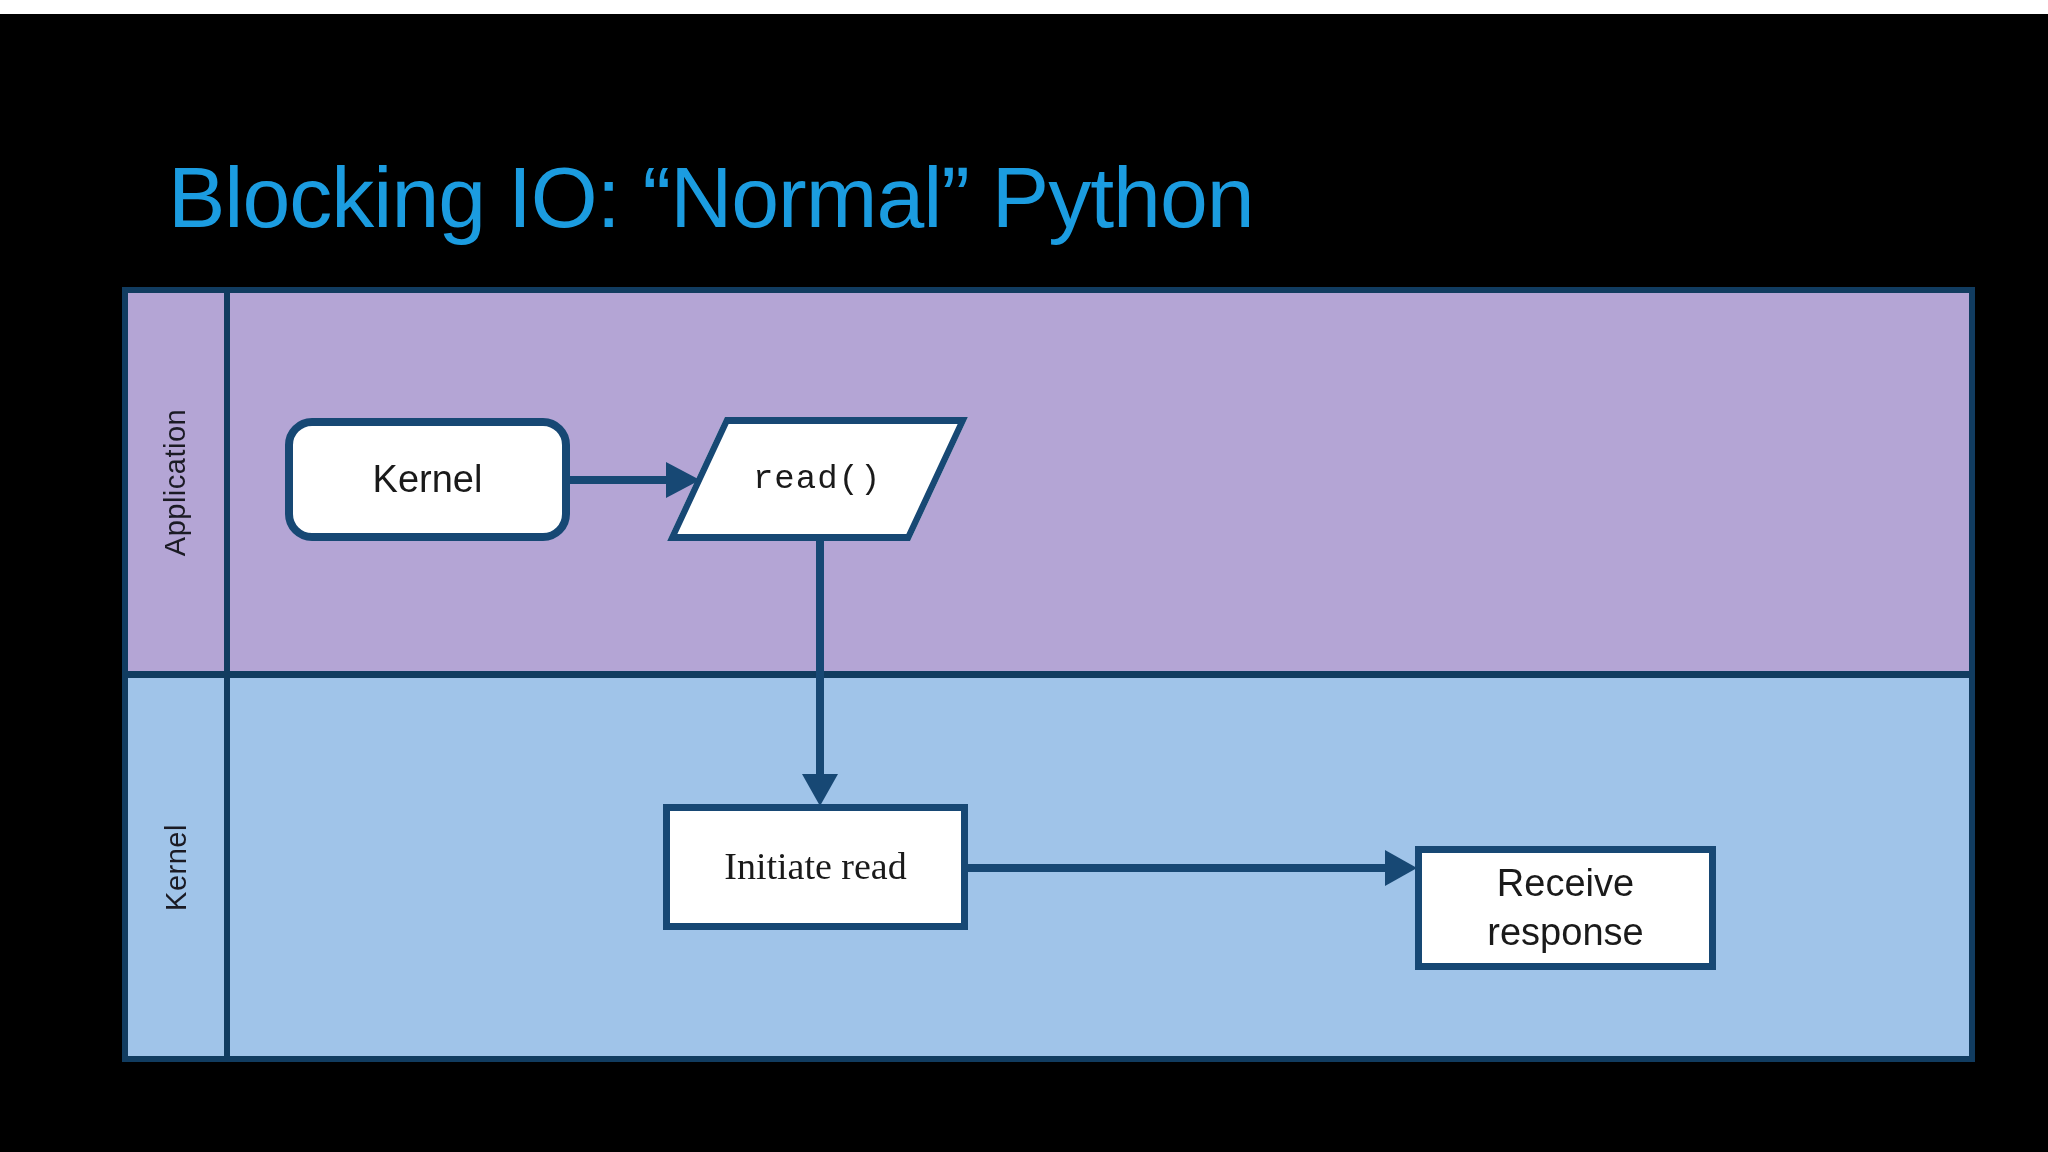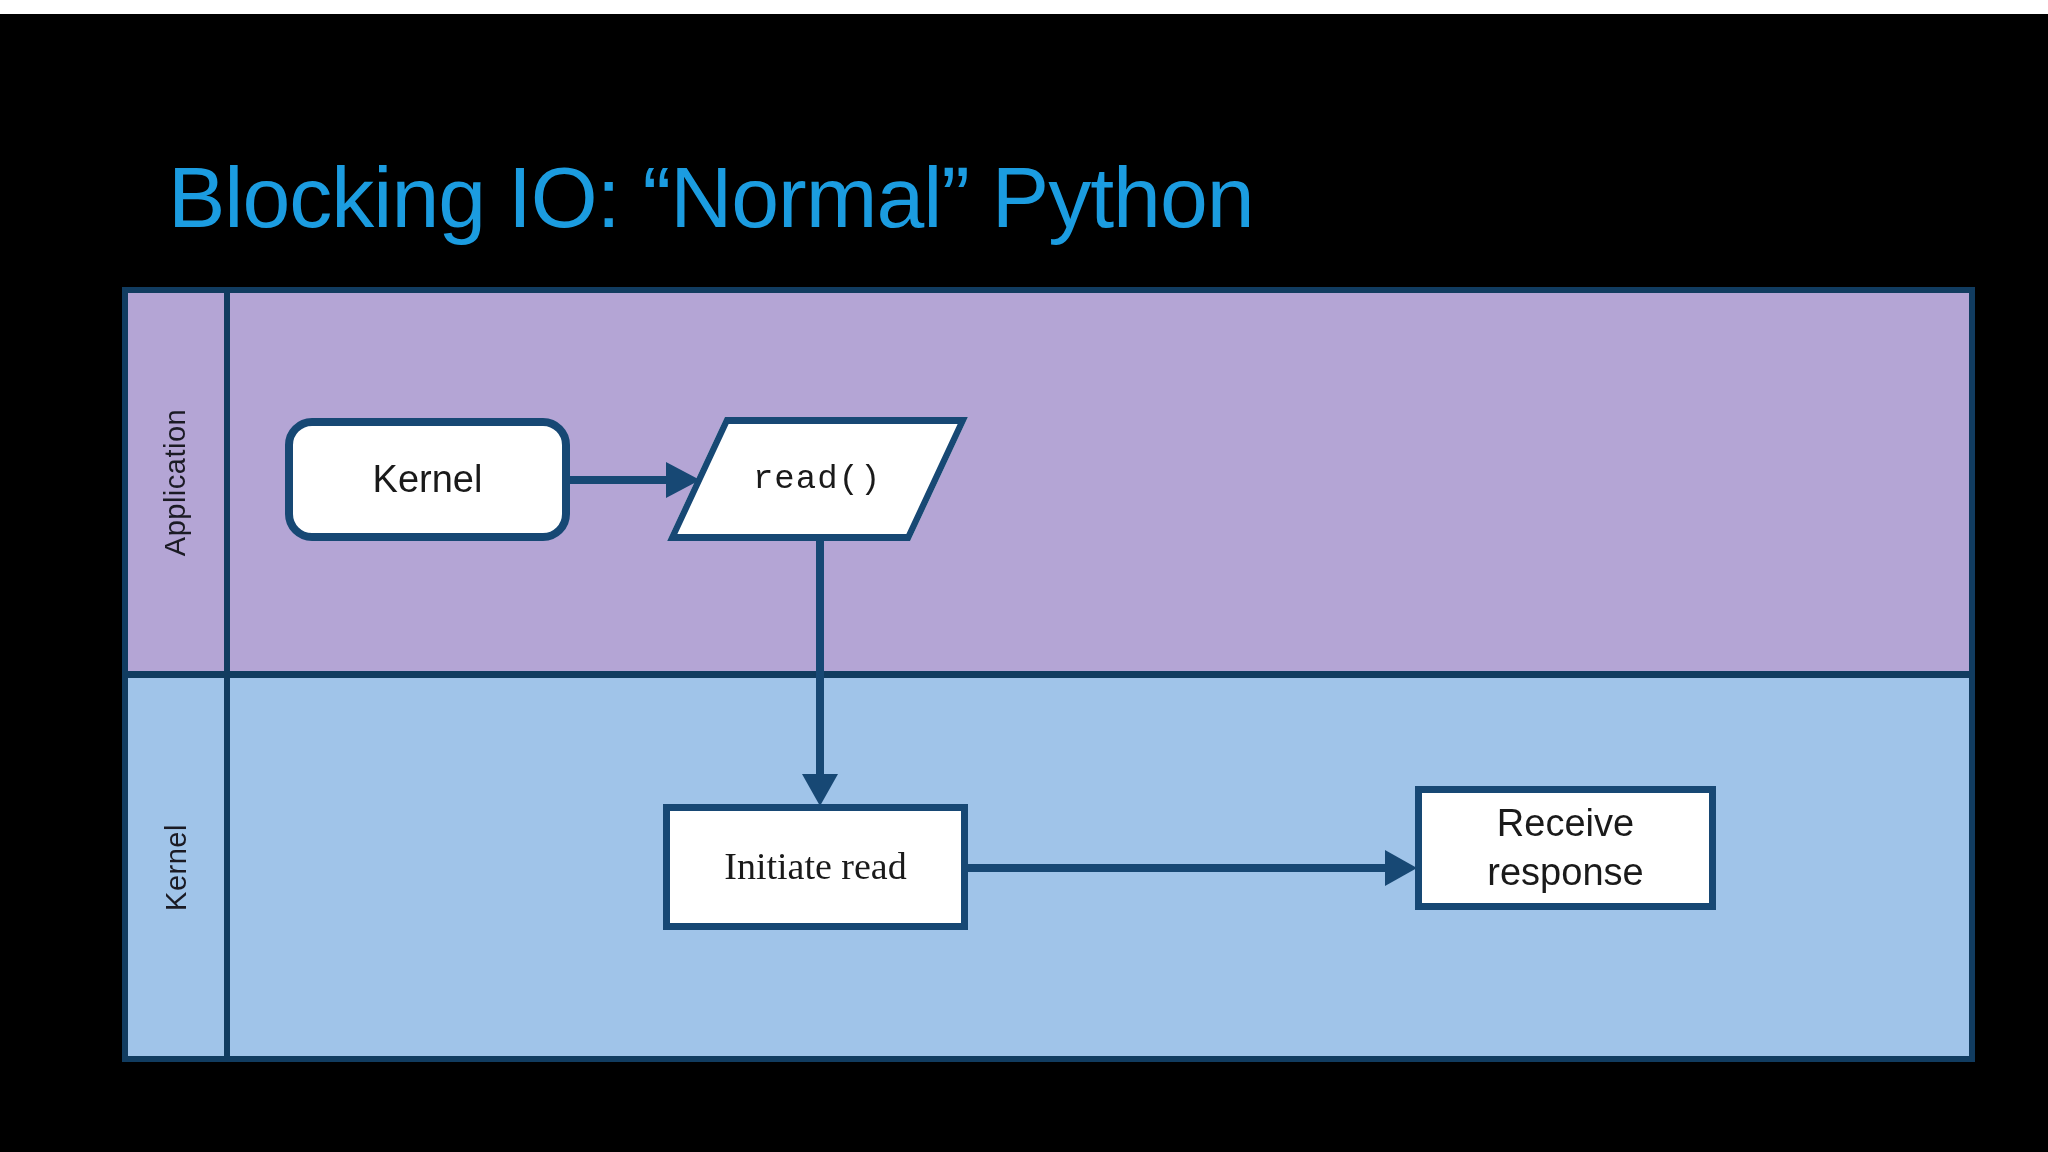--- a/index.html
+++ b/index.html
@@ -113,21 +113,21 @@
   }
   .node-initiate {
     left: 663px;
     top: 790px;
     width: 305px;
     height: 126px;
     font-family: Liberation Serif, serif;
   }
   .node-receive {
     left: 1415px;
-    top: 772px;
+    top: 832px;
     width: 301px;
     height: 124px;
     padding: 0 17px;
   }
 
   
   .arrows {
     position: absolute;
     left: 0;
     top: 0;

